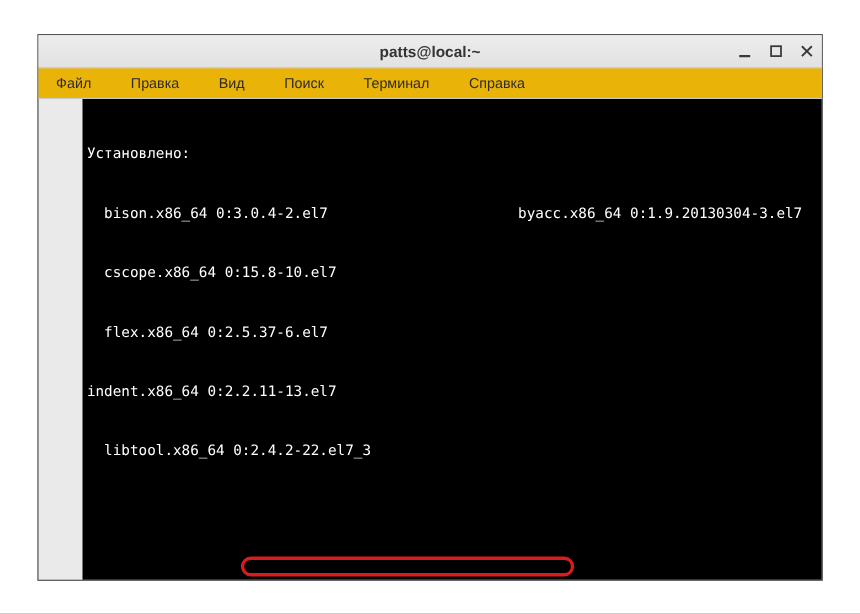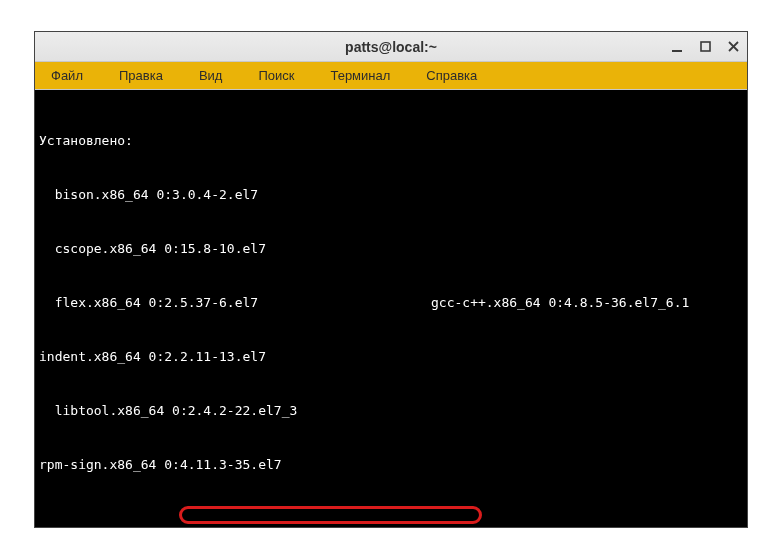--- a/index.html
+++ b/index.html
@@ -73,20 +73,21 @@
       flex: 1;
       background: #000;
       color: #fff;
       font-family: "DejaVu Sans Mono", "Courier New", monospace;
       font-size: 13px;
       line-height: 18px;
       padding: 6px 4px 10px 4px;
       white-space: pre;
       overflow: hidden;
       position: relative;
+      margin-left: 40px;
     }
     .line { white-space: pre; }
     .cols2 {
       display: flex;
     }
     .col-left { width: 392px; white-space: pre; }
     .col-right { white-space: pre; }
     .highlight-ring {
       position: absolute;
       border: 3px solid #d91c1c;
@@ -124,26 +125,26 @@
     <div class="menu-item">Файл</div>
     <div class="menu-item">Правка</div>
     <div class="menu-item">Вид</div>
     <div class="menu-item">Поиск</div>
     <div class="menu-item">Терминал</div>
     <div class="menu-item">Справка</div>
   </div>
 
   <div class="terminal-body">
     <div class="line">Установлено:</div>
-    <div class="cols2"><div class="col-left">  bison.x86_64 0:3.0.4-2.el7</div></div>
+    <div class="cols2"><div class="col-left">  bison.x86_64 0:3.0.4-2.el7</div><div class="col-right">byacc.x86_64 0:1.9.20130304-3.el7</div></div>
     <div class="cols2"><div class="col-left">  cscope.x86_64 0:15.8-10.el7</div></div>
-    <div class="cols2"><div class="col-left">  flex.x86_64 0:2.5.37-6.el7</div><div class="col-right">gcc-c++.x86_64 0:4.8.5-36.el7_6.1</div></div>
+    <div class="cols2"><div class="col-left">  flex.x86_64 0:2.5.37-6.el7</div></div>
     <div class="cols2"><div class="col-right">indent.x86_64 0:2.2.11-13.el7</div></div>
     <div class="cols2"><div class="col-left">  libtool.x86_64 0:2.4.2-22.el7_3</div></div>
-    <div class="cols2"><div class="col-right">rpm-sign.x86_64 0:4.11.3-35.el7</div></div>
+    <div class="cols2"></div>
     
     
     
     
     
     
     
     
     
     

